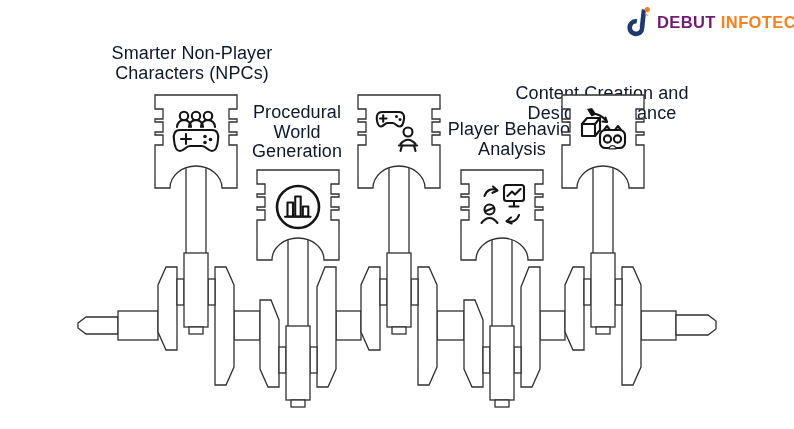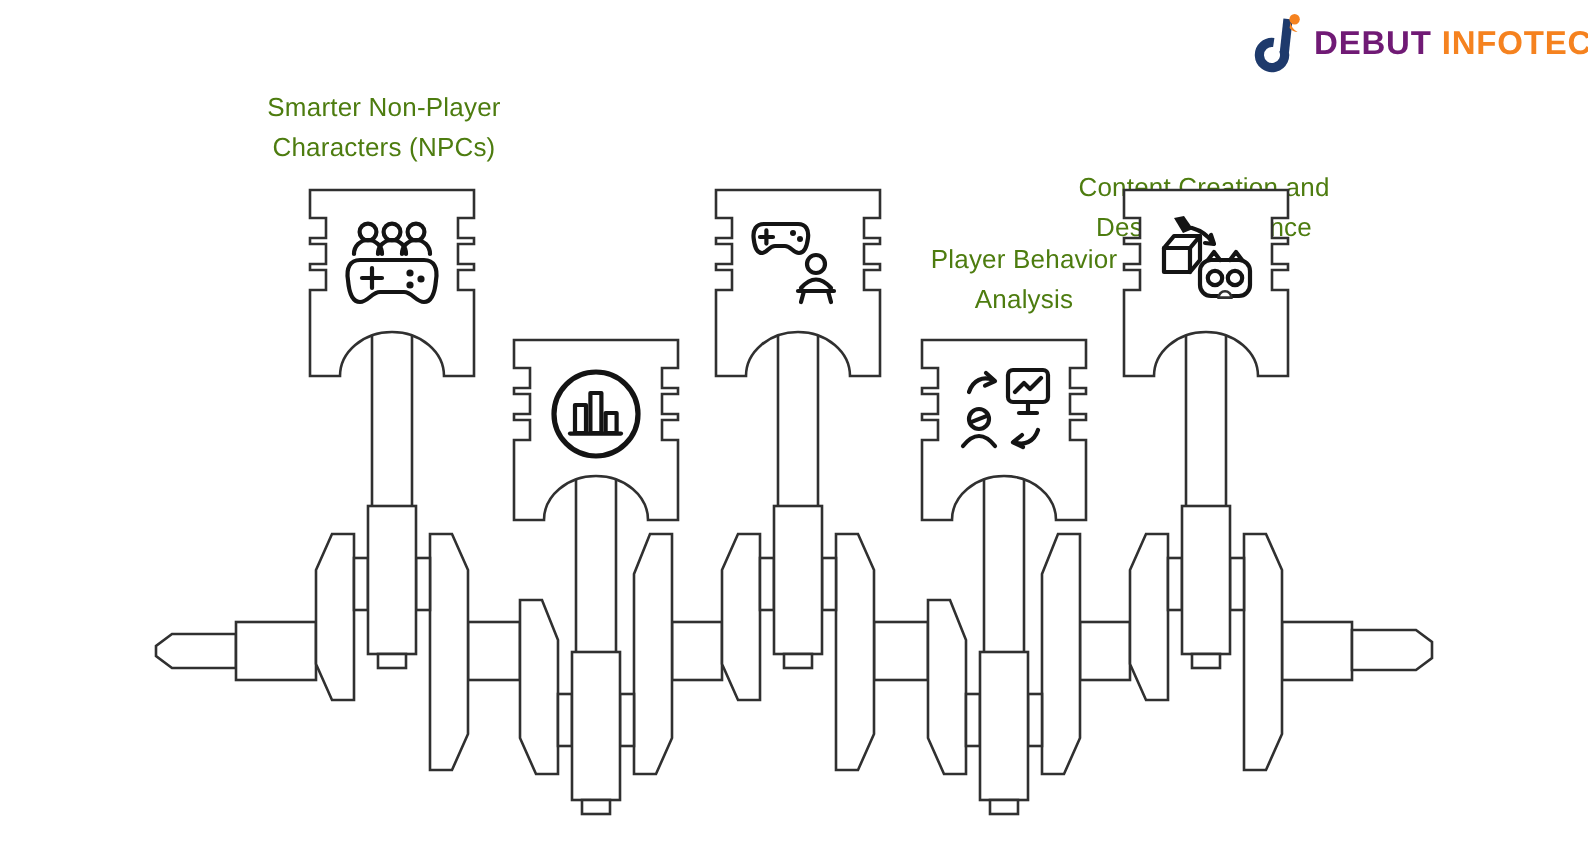--- a/index.html
+++ b/index.html
@@ -2,21 +2,21 @@
 <html><head>
 <meta charset="utf-8">
 <style>
   html,body{margin:0;padding:0;background:#fff;}
   .stage{
     position:relative;width:794px;height:429px;background:#ffffff;overflow:hidden;
     font-family:"Liberation Sans",sans-serif;
   }
   .feature-label{
     position:absolute;transform:translateX(-50%);
-    font-size:13px;line-height:19.5px;color:#4d7c0f;text-align:center;
+    font-size:18px;line-height:19.5px;color:#0f172a;text-align:center;
     white-space:pre-line;letter-spacing:0.1px;
   }
   .logo{
     position:absolute;left:625px;top:6px;display:flex;align-items:center;gap:6px;
   }
   .logo-text{font-size:16.5px;font-weight:bold;letter-spacing:0.4px;white-space:nowrap;}
   .brand-first{color:#701a75;}
   .brand-second{color:#f5821f;margin-left:5px;}
   svg{display:block;}
   .draw{fill:#ffffff;stroke:#303030;stroke-width:1.3;}
@@ -34,20 +34,23 @@
       <path d="M16.71,18.84 A6.3,6.3 0 1 1 11.88,15.26" fill="none" stroke="#1e3a6c" stroke-width="4.6"></path>
       <line x1="17.2" y1="20" x2="19" y2="3.5" stroke="#1e3a6c" stroke-width="4.6"></line>
       <circle cx="22.3" cy="3.6" r="2.6" fill="#f5821f"></circle>
       <path d="M20.2,5.2 Q21,8.6 23.8,10 Q21.4,10 19.8,8 Z" fill="#f5821f"></path>
     </svg>
     <div class="logo-text"><span class="brand-first">DEBUT</span><span class="brand-second">INFOTECH</span></div>
   </div>
 
   <div class="feature-label" style="left:192px;top:44px;">Smarter Non-Player
 Characters (NPCs)</div>
+  <div class="feature-label" style="left:297px;top:103px;">Procedural
+World
+Generation</div>
   <div class="feature-label" style="left:512px;top:120px;">Player Behavior
 Analysis</div>
   <div class="feature-label" style="left:602px;top:44px;margin-top:40px;">Content Creation and
 Design Assistance</div>
 
   <svg width="794" height="429" viewBox="0 0 794 429" style="position:absolute;left:0;top:0;">
 
     <g>
       <path class="draw" d="M118,317 L86,317 L78,323 L78,328 L86,334 L118,334 Z"></path>
       <rect class="draw" x="118" y="311" width="40" height="29"></rect>

